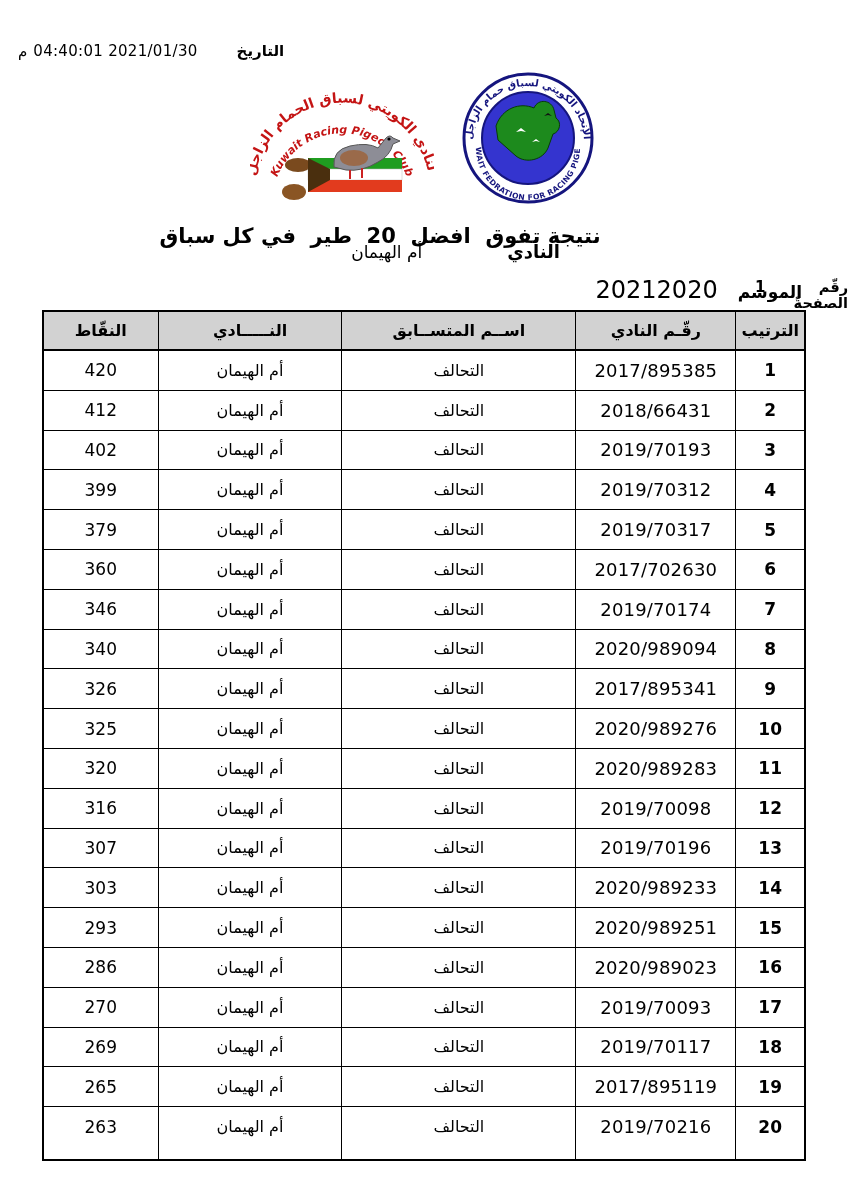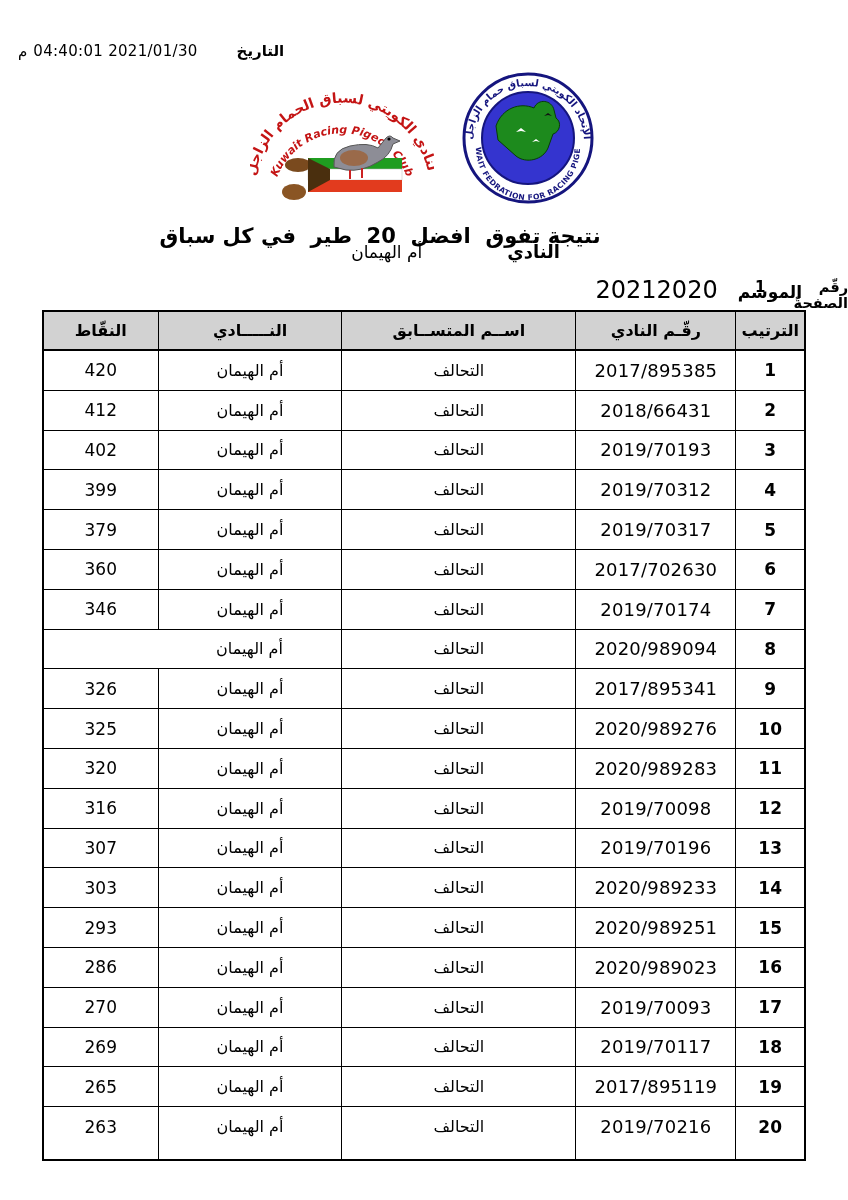--- a/index.html
+++ b/index.html
@@ -206,20 +206,21 @@
     <div class="c-name">التحالف</div>
     <div class="c-club">أم الهيمان</div>
     <div class="c-pts">346</div>
   </div>
 
   <div class="trow drow">
     <div class="c-rank">8</div>
     <div class="c-ring" dir="ltr">2020/989094</div>
     <div class="c-name">التحالف</div>
     <div class="c-club">أم الهيمان</div>
+    <div class="c-pts">340</div>
   </div>
 
   <div class="trow drow">
     <div class="c-rank">9</div>
     <div class="c-ring" dir="ltr">2017/895341</div>
     <div class="c-name">التحالف</div>
     <div class="c-club">أم الهيمان</div>
     <div class="c-pts">326</div>
   </div>
 

